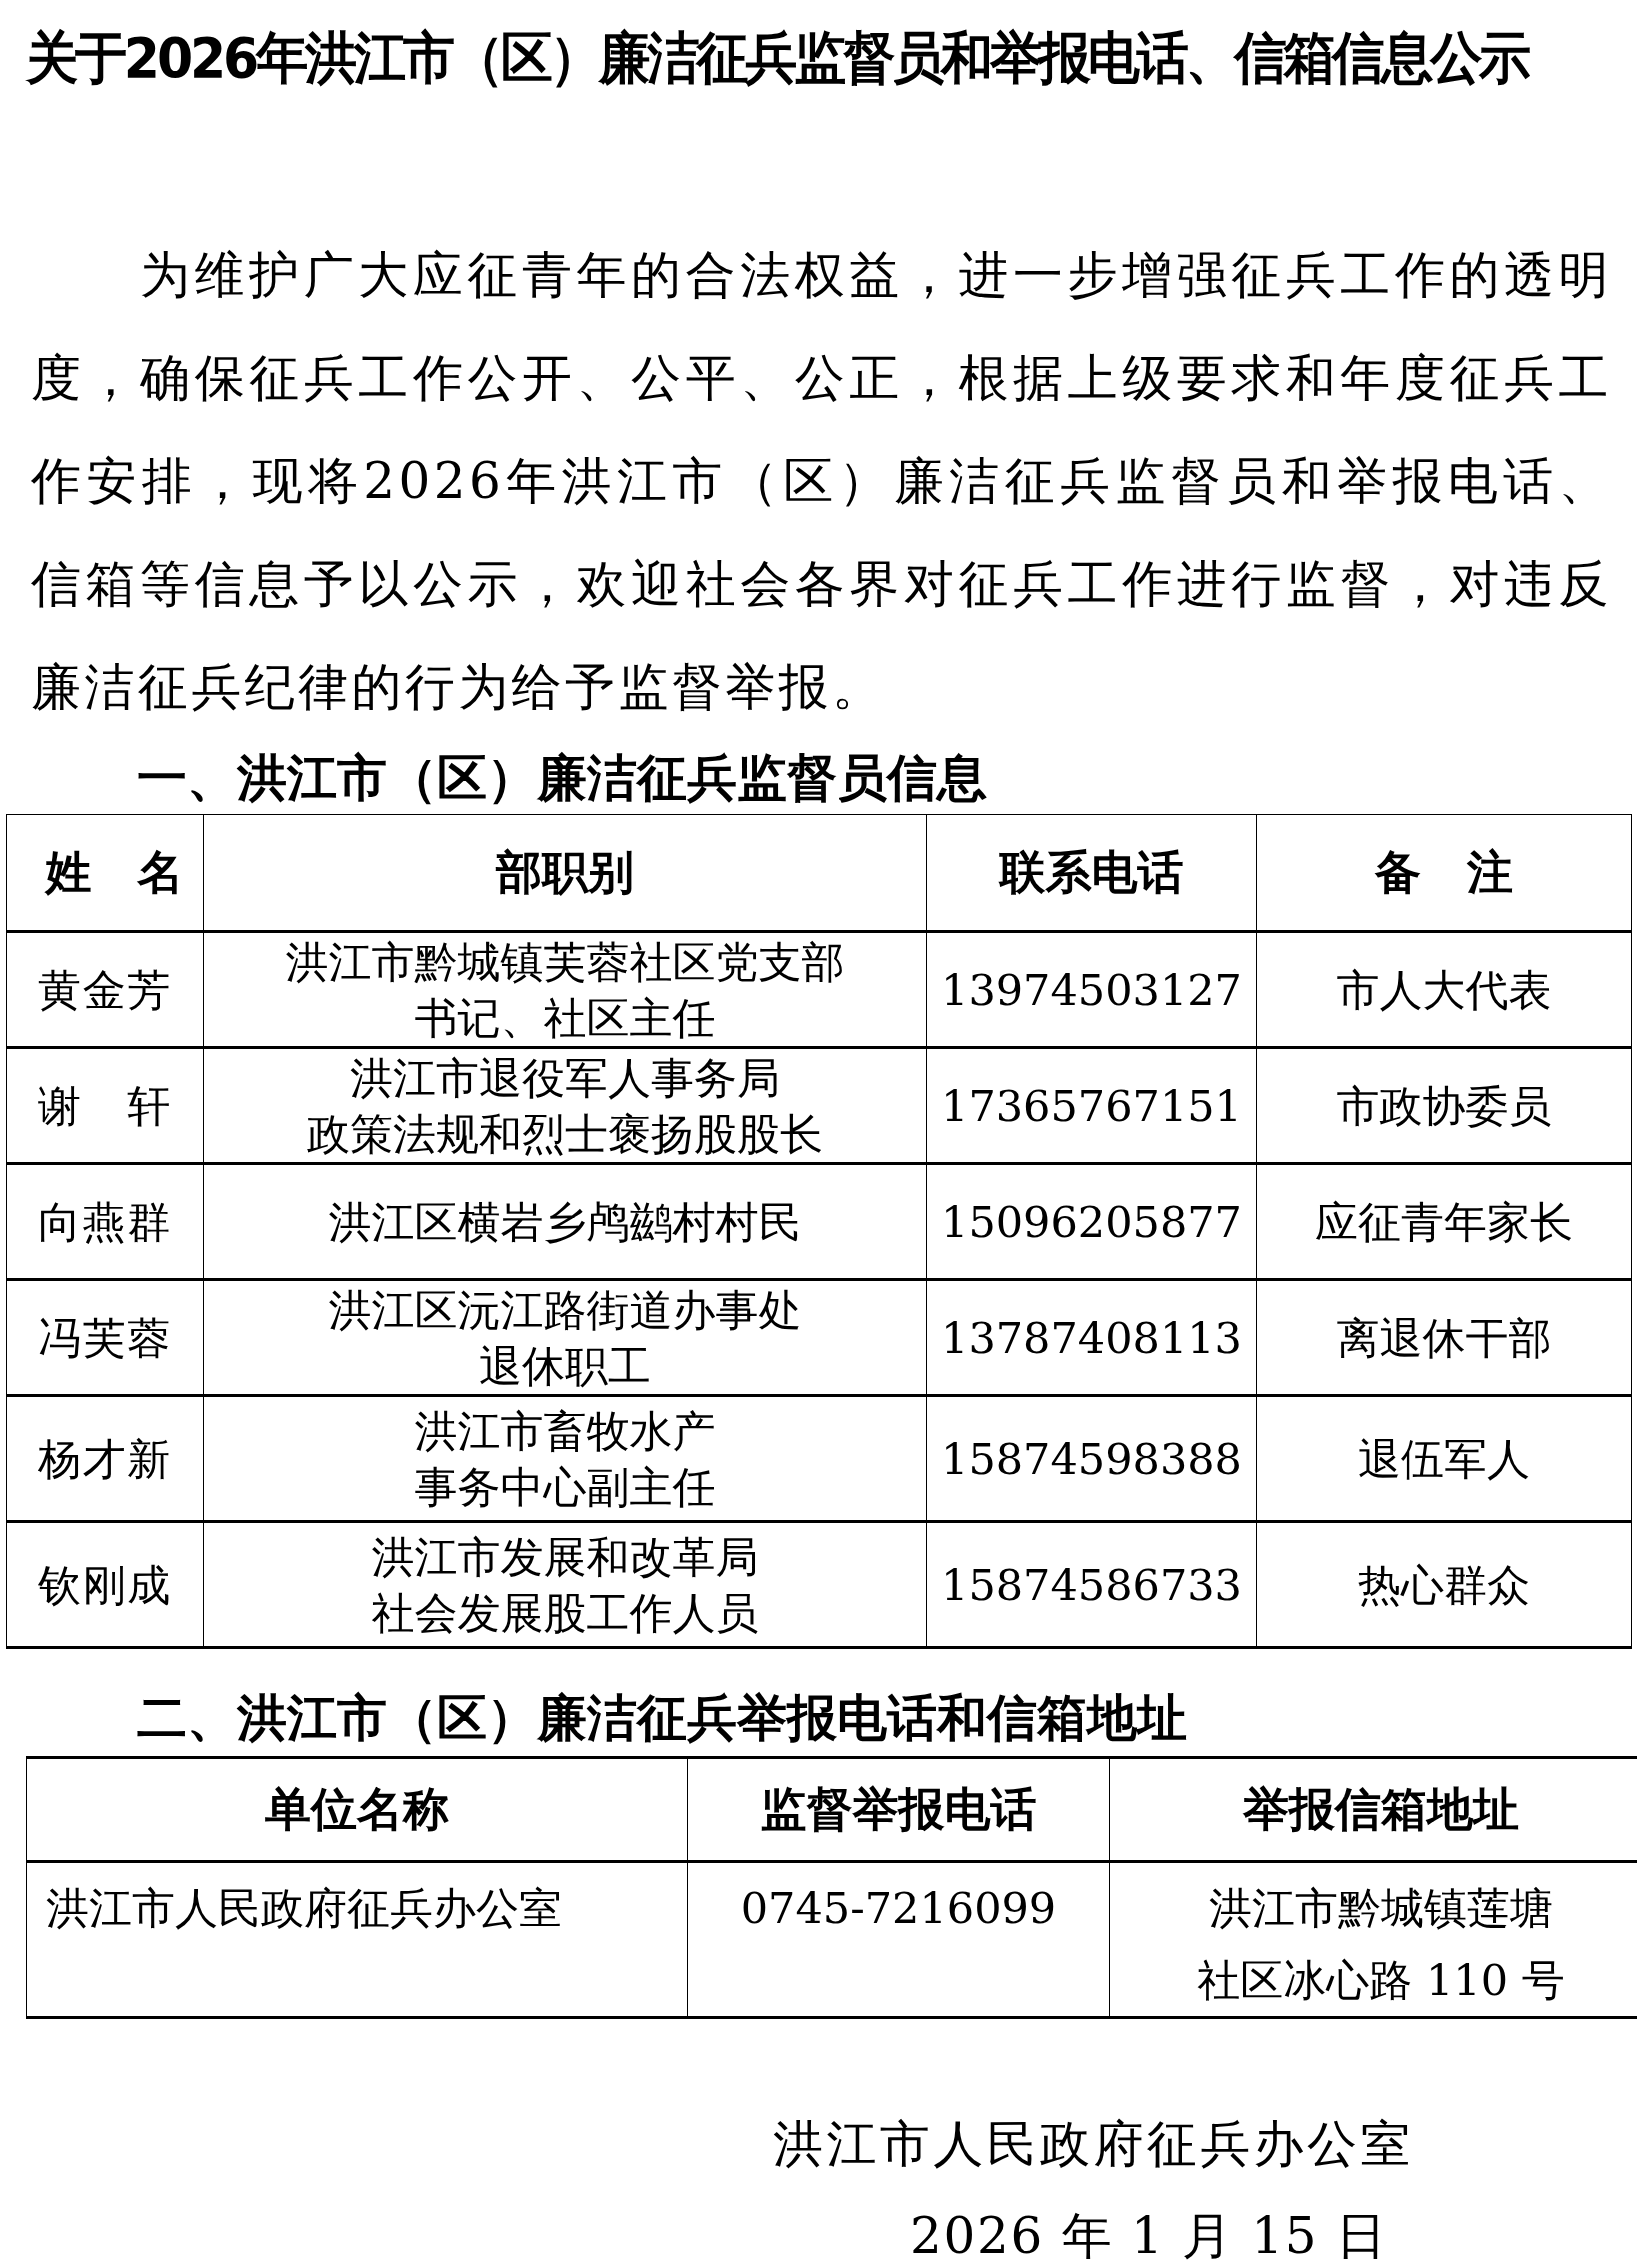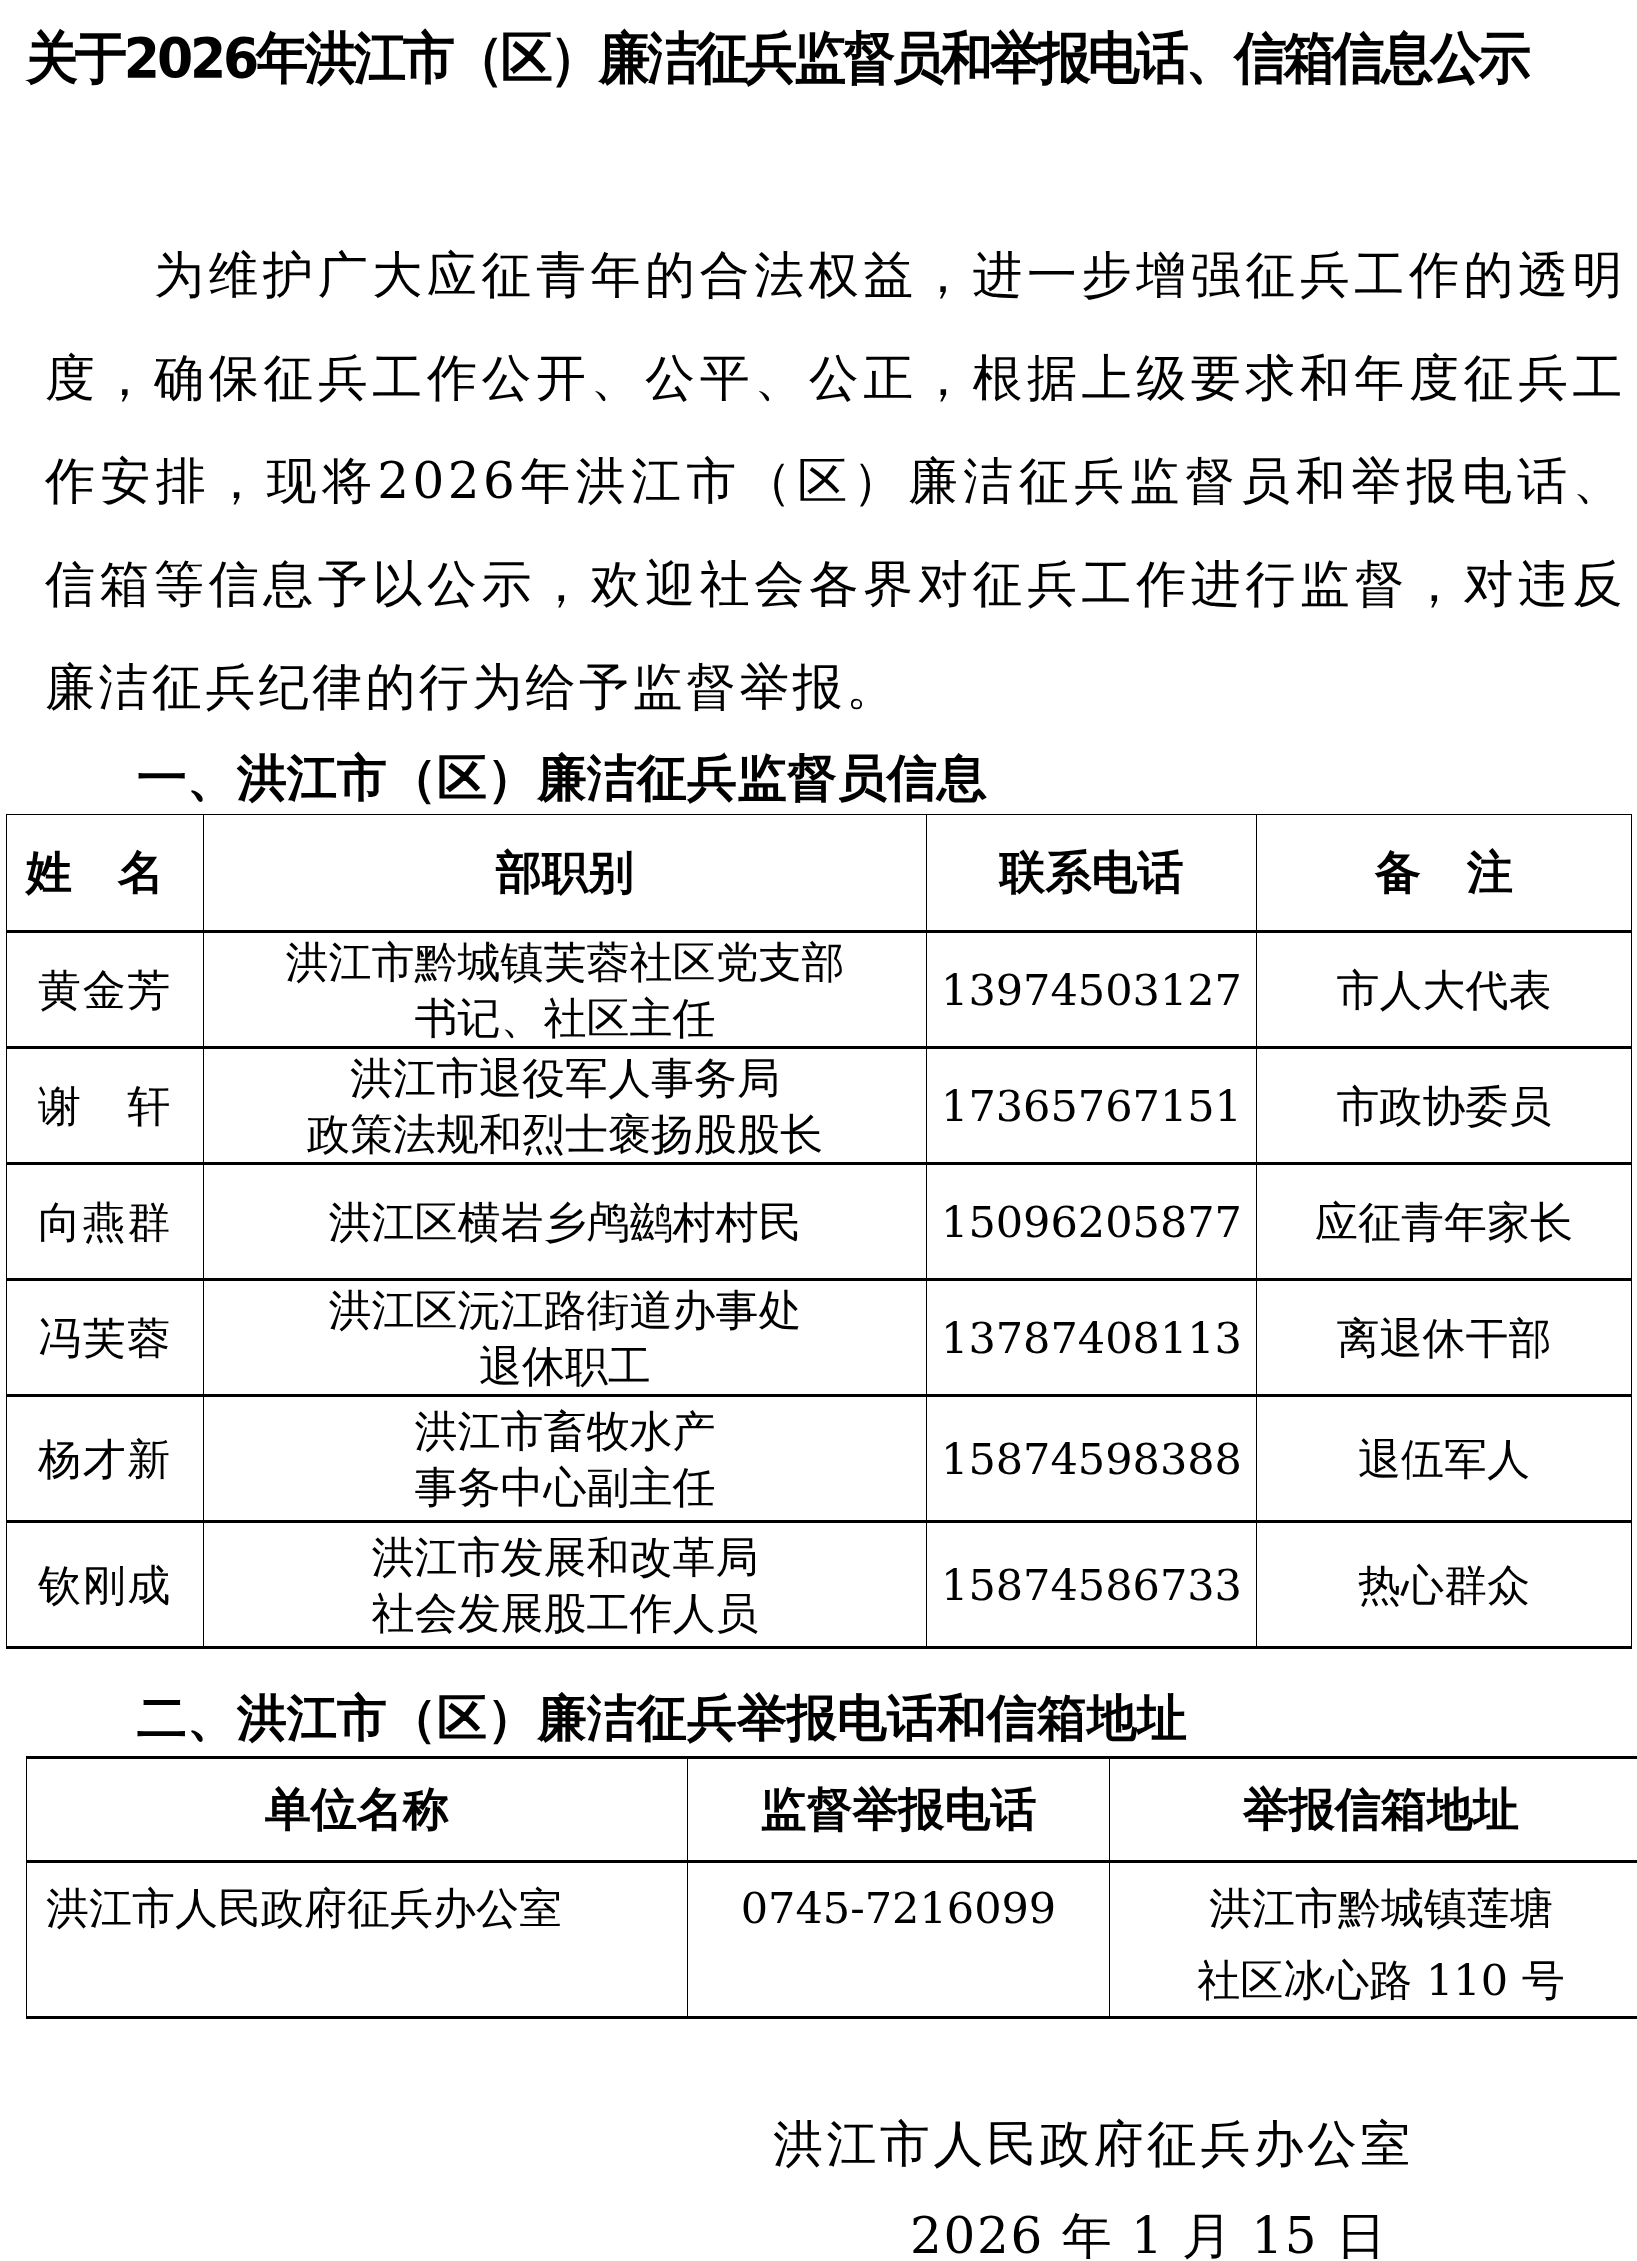--- a/index.html
+++ b/index.html
@@ -1,18 +1,18 @@
 <!DOCTYPE html>
 <html style="font-size:13.7px"><head>
 <meta charset="utf-8">
 <style>
   html, body { margin:0; padding:0; background:#ffffff; }
   body { width:1637px; height:2261px; position:relative; overflow:hidden; color:#000; font-family:"DejaVu Serif","Liberation Serif",serif; }
   .title { position:absolute; left:26px; top:19px; width:1598px; font-family:"DejaVu Sans","Liberation Sans",sans-serif; font-size:56px; font-weight:bold; letter-spacing:-3.4px; white-space:nowrap; transform:scaleX(0.93); transform-origin:left top; line-height:77px; }
-  .para { position:absolute; left:45px; top:224px; width:1581px; font-size:50px; line-height:103px; letter-spacing:3.4px; text-align:justify; text-indent:109px; }
+  .para { position:absolute; left:31px; top:224px; width:1581px; font-size:50px; line-height:103px; letter-spacing:3.4px; text-align:justify; text-indent:109px; }
   .h2 { position:absolute; left:137px; font-family:"DejaVu Sans","Liberation Sans",sans-serif; font-weight:bold; font-size:50px; line-height:60px; white-space:nowrap; }
   table { position:absolute; border-collapse:collapse; table-layout:fixed; }
   td, th { border:1.7px solid #000; text-align:center; vertical-align:middle; padding:0; font-weight:normal; }
   .t1 { left:6px; top:814px; width:1625px; }
   .t1 th { font-family:"DejaVu Sans","Liberation Sans",sans-serif; font-weight:bold; font-size:46px; height:115px; border-bottom:3.4px solid #000; }
   .t1 td { font-size:43px; line-height:56px; }
   .t1 tr.r td { border-bottom:3.4px solid #000; }
   .t1 .phone { font-size:43px; letter-spacing:0px; }
   .t1 .name { letter-spacing:1.7px; }
   .t2 { left:6px; top:1756px; width:1625px;margin-left:20px; }
@@ -33,21 +33,21 @@
 
 <table class="t1">
   <colgroup>
     <col style="width:197px">
       <col style="width:723px">
       <col style="width:330px">
       <col style="width:375px">
   </colgroup>
   <tbody>
       <tr>
-    <th style="text-align:left;padding-left:19px;white-space:pre;">姓　名</th>
+    <th style="text-align:center;padding-left:19px;white-space:pre;">姓　名</th>
     <th>部职别</th>
     <th>联系电话</th>
     <th style="white-space:pre;">备　注</th>
   </tr>
   <tr class="r" style="height:116px;">
     <td class="name">黄金芳</td>
     <td>
           <div>洪江市黔城镇芙蓉社区党支部</div>
           <div>书记、社区主任</div>
         </td>

